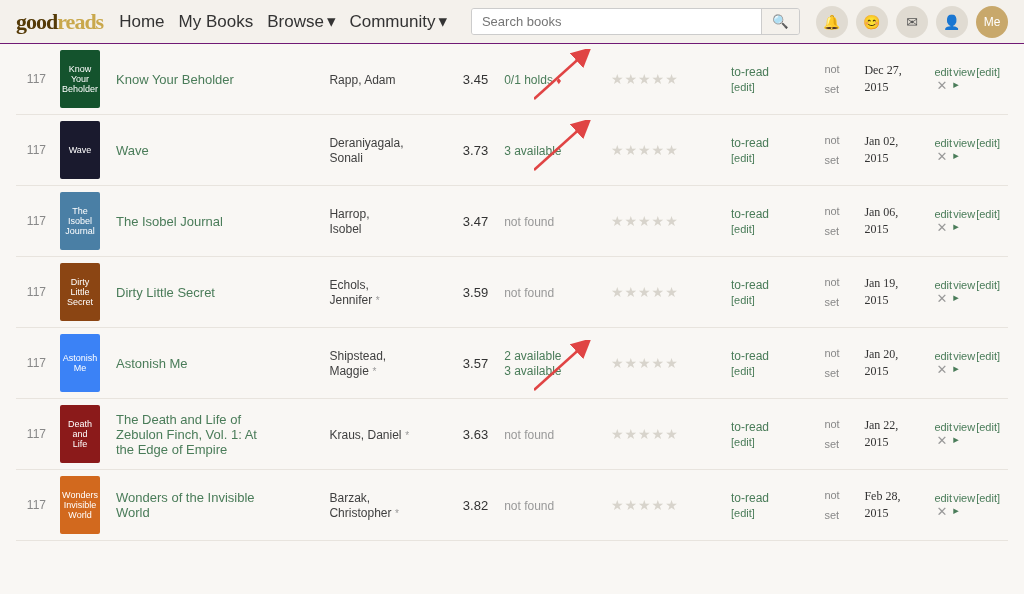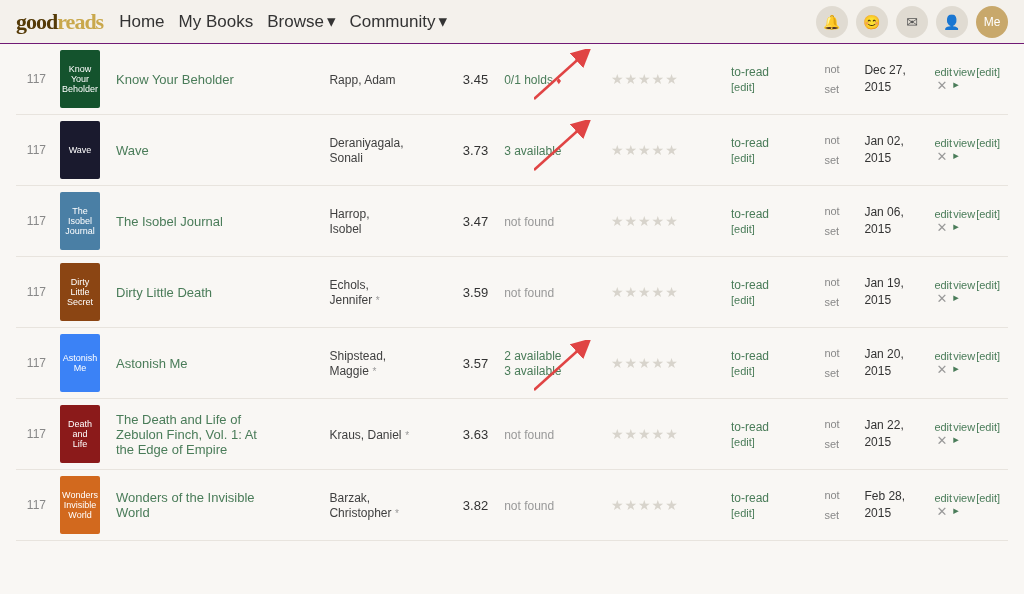--- a/index.html
+++ b/index.html
@@ -75,21 +75,21 @@
 
     .col-num { color: #888; font-size: 12px; width: 36px; text-align: right; padding-right: 6px; }
     .col-cover { width: 52px; }
     .col-title { min-width: 160px; }
     .col-author { min-width: 100px; }
     .col-rating-avg { width: 36px; color: #333; }
     .col-avail { min-width: 80px; }
     .col-my-rating { min-width: 90px; }
     .col-shelf { min-width: 70px; margin-left: 25px; }
     .col-notset { width: 40px; color: #888; font-size: 11px; }
-    .col-date { width: 70px; font-size: 12px; color: #333; }
+    .col-date { width: 70px; font-size: 12px; color: #333; font-family: Liberation Serif, serif; }
     .col-actions { width: 60px; }
 
     .book-title { color: #4a7c59; text-decoration: none; font-size: 13px; font-weight: normal; margin-top: 45px; }
     .author-link { color: #404040; text-decoration: none; font-size: 12px; }
     .asterisk { color: #999; font-size: 10px; }
 
     .shelf-label { color: #4a7c59; font-size: 12px; }
     .shelf-edit { color: #4a7c59; font-size: 11px; text-decoration: none; }
 
     .stars { display: flex; gap: 1px; }
@@ -129,20 +129,24 @@
     <a class="nav-link">My Books</a>
     <span class="nav-link nav-dropdown">
       <span>Browse</span>
       <span>▾</span>
     </span>
     <span class="nav-link nav-dropdown">
       <span>Community</span>
       <span>▾</span>
     </span>
   </div>
+  <div class="search-bar">
+    <input type="text" placeholder="Search books" style="">
+    <button>🔍</button>
+  </div>
   <div class="nav-icons">
     <button class="nav-icon-btn">🔔</button>
     <button class="nav-icon-btn">😊</button>
     <button class="nav-icon-btn">✉</button>
     <button class="nav-icon-btn">👤</button>
     <div class="avatar-img">Me</div>
   </div>
 </nav>
 
 <div class="table-container">
@@ -295,21 +299,21 @@
         <div><a class="view-link">view ▸</a></div>
         <div><a class="edit-link">[edit]</a></div>
       </div>
     </td>
   </tr>
         <tr>
     <td class="col-num">117</td>
     <td class="col-cover">
             <div class="cover-placeholder" style="background:#8b4513">Dirty<br>Little<br>Secret</div>
           </td>
-    <td class="col-title"><a class="book-title">Dirty Little Death</a></td>
+    <td class="col-title"><a class="book-title">Dirty Little Secret</a></td>
     <td class="col-author"><a class="author-link">Echols,</a><br><a class="author-link">Jennifer</a> <span class="asterisk">*</span></td>
     <td class="col-rating-avg">3.59</td>
     <td class="col-avail">
       <span class="not-found">not found</span>
       
     </td>
     <td class="col-my-rating">
             <div class="stars">
               <span class="star">★</span>
               <span class="star">★</span>

